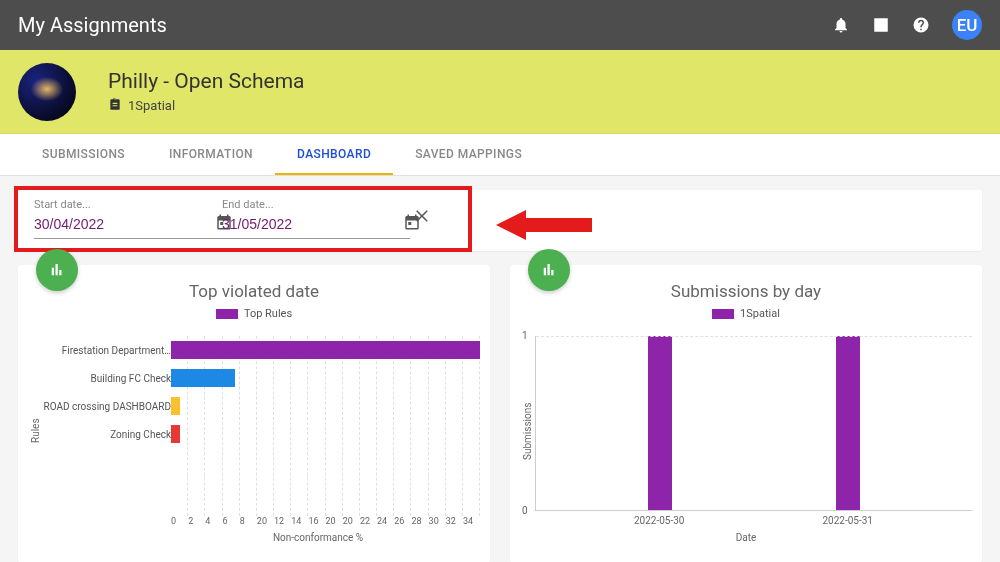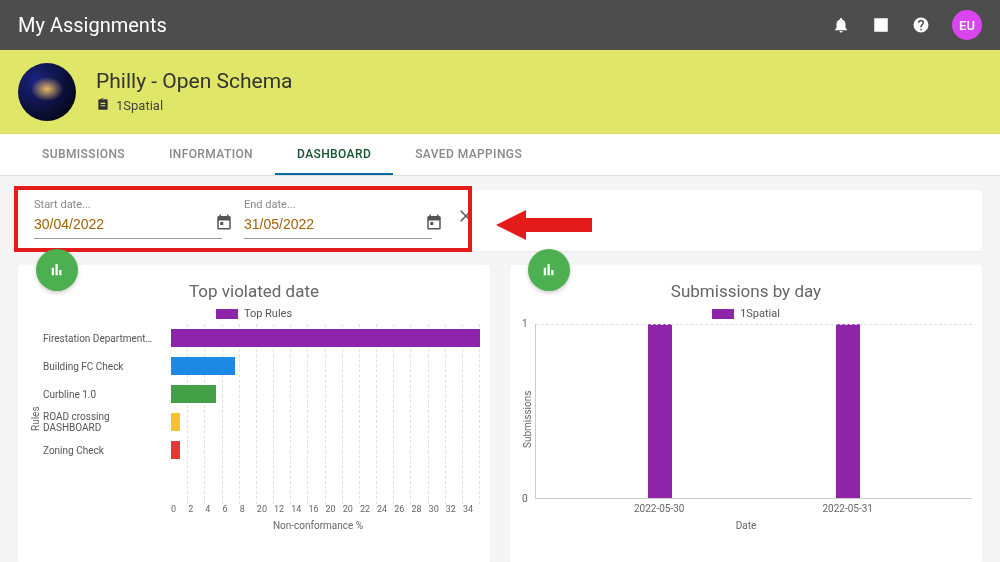--- a/index.html
+++ b/index.html
@@ -1,51 +1,51 @@
 <!DOCTYPE html>
 <html><head>
 <meta charset="utf-8">
 <style>
   * { box-sizing: border-box; margin: 0; padding: 0; }
   body { font-family: -apple-system, BlinkMacSystemFont, "Segoe UI", Roboto, Arial, sans-serif; background: #f5f5f5; width: 1000px; height: 562px; overflow: hidden; }
   .topbar { background: #4d4d4d; height: 50px; display: flex; align-items: center; padding: 0 18px; color: #fff; }
   .topbar-title { font-size: 20px; font-weight: 400; flex: 1; }
   .topbar-actions { display: flex; align-items: center; gap: 22px; }
   .topbar-icon { color: #fff; cursor: pointer; display: flex; align-items: center; }
-  .avatar { width: 30px; height: 30px; border-radius: 50%; background: #d946ef; color: #fff; display: flex; align-items: center; justify-content: center; font-size: 13px; font-weight: 500; cursor: pointer; }
+  .avatar { width: 30px; height: 30px; border-radius: 50%; background: #3b82f6; color: #fff; display: flex; align-items: center; justify-content: center; font-size: 17px; font-weight: 500; cursor: pointer; }
   .project-bar { background: #e0e668; height: 84px; display: flex; align-items: center; padding: 0 18px; border-bottom: 1px solid #d4d967; }
   .project-img { width: 58px; height: 58px; border-radius: 50%; background: radial-gradient(circle at 30% 30%, #1a237e, #000); position: relative; overflow: hidden; flex-shrink: 0; }
   .project-img::after { content:''; position:absolute; inset:0; background: radial-gradient(ellipse 40% 30% at 50% 45%, rgba(255,200,100,0.9), transparent 70%); }
-  .project-text { margin-left: 20px; }
+  .project-text { margin-left: 32px; }
   .project-title { font-size: 21px; color: #333; font-weight: 400; }
   .project-org { font-size: 13px; color: #444; margin-top: 4px; display: flex; align-items: center; gap: 6px; }
   .tabs { background: #fff; display: flex; padding: 0 20px; border-bottom: 1px solid #e0e0e0; height: 42px; align-items: stretch; }
   .tab { display: flex; align-items: center; padding: 0 22px; font-size: 12px; letter-spacing: 0.4px; color: #888; cursor: pointer; font-weight: 500; border-bottom: 2px solid transparent; }
-  .tab.active { color: #14532d; border-bottom: 2px solid #0369a1; }
+  .tab.active { color: #1d4ed8; border-bottom: 2px solid #eab308; }
   .date-row { margin: 14px 18px 0 18px; background: #fff; border-radius: 3px; box-shadow: 0 1px 2px rgba(0,0,0,0.05); position: relative; padding: 8px 16px 12px 16px; }
   .date-highlight { position: absolute; left: -4px; top: -4px; width: 458px; height: 66px; border: 4px solid #e31b1b; pointer-events: none; }
-  .date-fields { display: flex; align-items: center; gap: 22px; }
+  .date-fields { display: flex; align-items: center; }
   .datefield { display: flex; flex-direction: column; width: 188px; position: relative; }
   .datefield label { font-size: 11px; color: #888; margin-bottom: 2px; }
   .datefield-inner { display: flex; align-items: center; border-bottom: 1px solid #999; padding-bottom: 3px; }
-  .datefield input { border: none; outline: none; font-size: 14px; color: #a16207; flex: 1; background: transparent; }
+  .datefield input { border: none; outline: none; font-size: 14px; color: #701a75; flex: 1; background: transparent; }
   .date-icon { color: #555; cursor: pointer; }
   .clear-btn { color: #555; cursor: pointer; margin-left: 4px; align-self: center; padding-bottom: 2px; }
   .arrow-annot { position: absolute; left: 478px; top: 18px; }
   .charts { display: flex; gap: 20px; padding: 14px 18px 0 18px; }
   .chart-card { background: #fff; flex: 1; border-radius: 3px; box-shadow: 0 1px 2px rgba(0,0,0,0.06); position: relative; padding: 16px 10px 10px 10px; height: 298px; }
   .chart-fab { position: absolute; left: 18px; top: -16px; width: 42px; height: 42px; border-radius: 50%; background: #4caf50; display: flex; align-items: center; justify-content: center; color: #fff; cursor: pointer; box-shadow: 0 2px 4px rgba(0,0,0,0.2); }
   .chart-title { text-align: center; font-size: 17px; color: #666; font-weight: 400; margin-bottom: 6px; }
-  .legend { display: flex; justify-content: center; align-items: center; gap: 6px; font-size: 11px; color: #555; margin-bottom: 4px; }
+  .legend { display: flex; justify-content: center; align-items: center; gap: 6px; font-size: 11px; color: #555; margin-bottom: 16px; }
   .legend-swatch { width: 22px; height: 10px; background: #8e24aa; }
   .barchart { display: flex; height: 190px; }
   .ylabel { writing-mode: vertical-rl; transform: rotate(180deg); font-size: 10px; color: #666; text-align: center; padding: 0 2px; }
   .plot { flex: 1; display: flex; flex-direction: column; }
   .hbar-row { display: flex; align-items: center; height: 28px; }
-  .hbar-label { width: 128px; text-align: left; font-size: 10px; color: #555; padding-right: 6px; }
+  .hbar-label { width: 128px; text-align: right; font-size: 10px; color: #555; }
   .hbars-track { flex: 1; position: relative; height: 100%; }
   .hbar { position: absolute; top: 5px; height: 18px; left: 0; }
   .grid-lines { position: absolute; inset: 0; display: flex; }
   .grid-lines div { border-right: 1px dashed #e0e0e0; height: 100%; }
   .xaxis-row { display: flex; margin-left: 128px; }
   .xtick { font-size: 9px; color: #666; text-align: left; }
   .xlabel { text-align: center; font-size: 10px; color: #666; margin-top: 6px; }
   .vbars-area { flex: 1; display: flex; align-items: flex-end; justify-content: space-around; border-left: 1px solid #ccc; border-bottom: 1px solid #ccc; position: relative; padding: 0 30px; }
   .vbar { width: 24px; background: #8e24aa; }
   .vbars-yticks { position: absolute; left: -14px; top: -6px; bottom: -6px; display: flex; flex-direction: column; justify-content: space-between; font-size: 10px; color: #666; }
@@ -178,26 +178,20 @@
             <div class="hbar-row">
               <div class="hbar-label">Firestation Department…</div>
               <div class="hbars-track">
                 <div class="hbar" style="width: 100%; background: rgb(142, 36, 170);"></div>
               </div>
             </div>
             <div class="hbar-row">
               <div class="hbar-label">Building FC Check</div>
               <div class="hbars-track">
                 <div class="hbar" style="width: 20.5882%; background: rgb(30, 136, 229);"></div>
-              </div>
-            </div>
-            <div class="hbar-row">
-              <div class="hbar-label">Curbline 1.0</div>
-              <div class="hbars-track">
-                <div class="hbar" style="width: 14.7059%; background: rgb(67, 160, 71);"></div>
               </div>
             </div>
             <div class="hbar-row">
               <div class="hbar-label">ROAD crossing DASHBOARD</div>
               <div class="hbars-track">
                 <div class="hbar" style="width: 2.94118%; background: rgb(251, 192, 45);"></div>
               </div>
             </div>
             <div class="hbar-row">
               <div class="hbar-label">Zoning Check</div>

